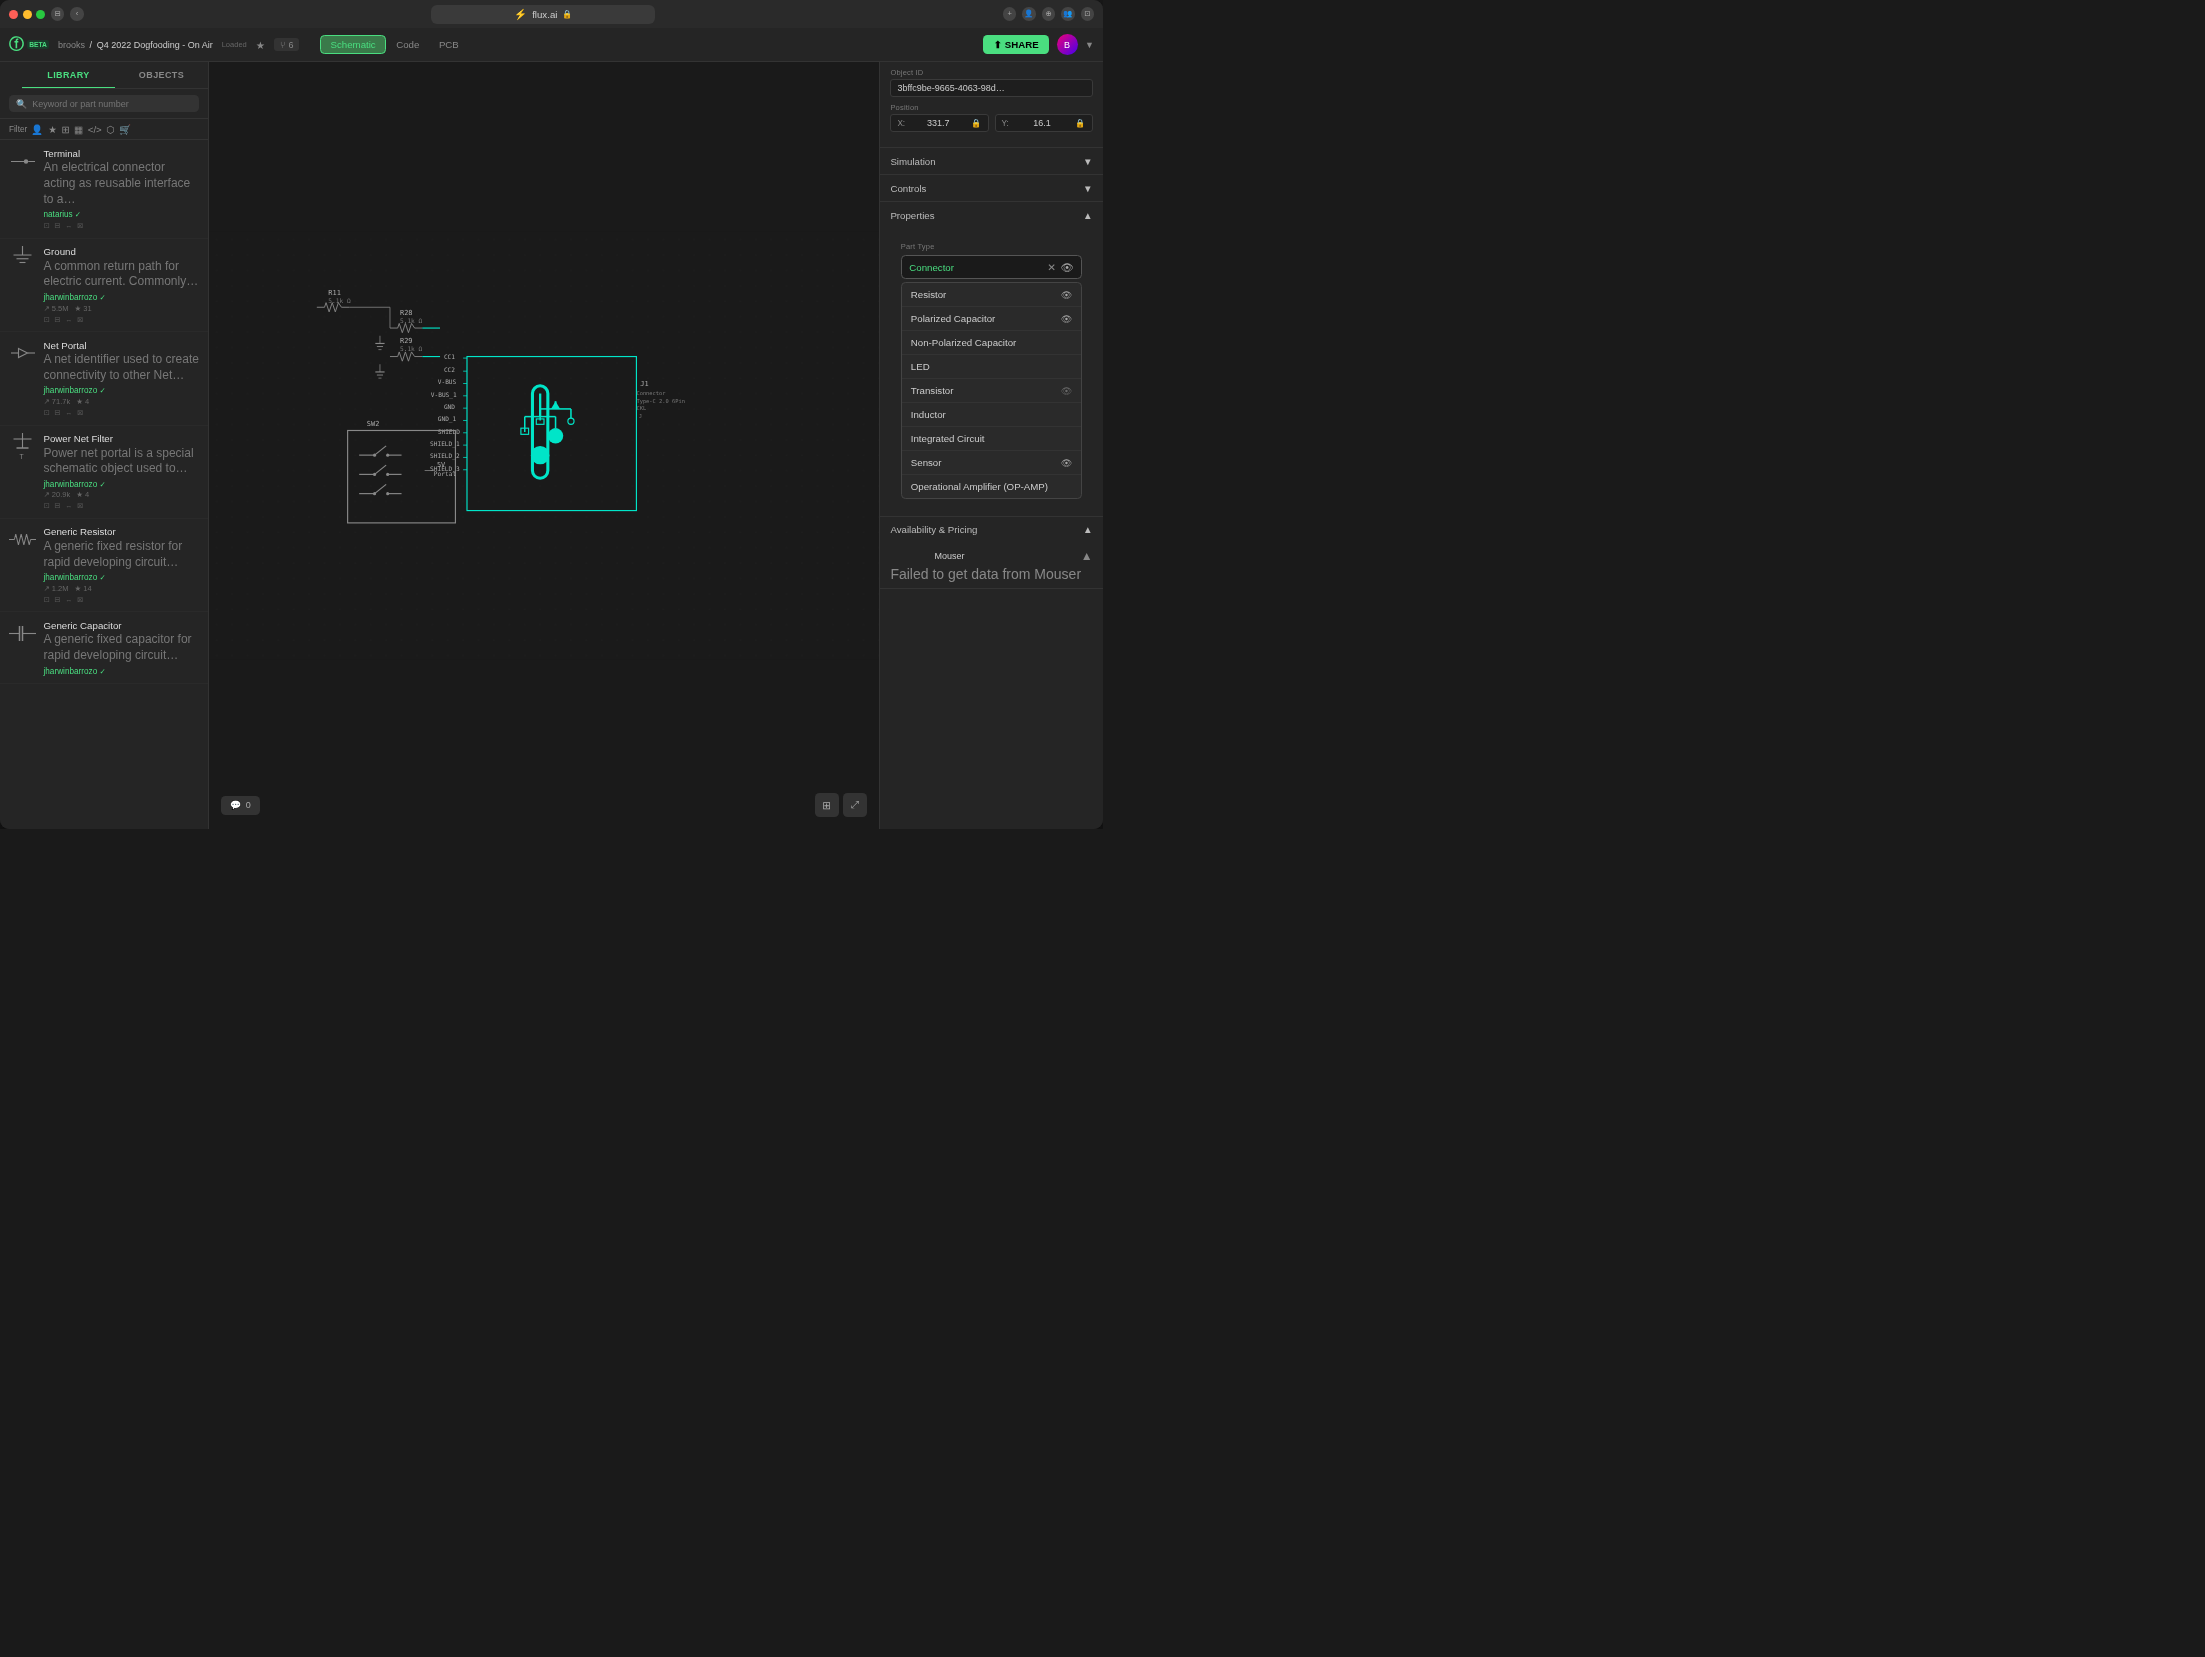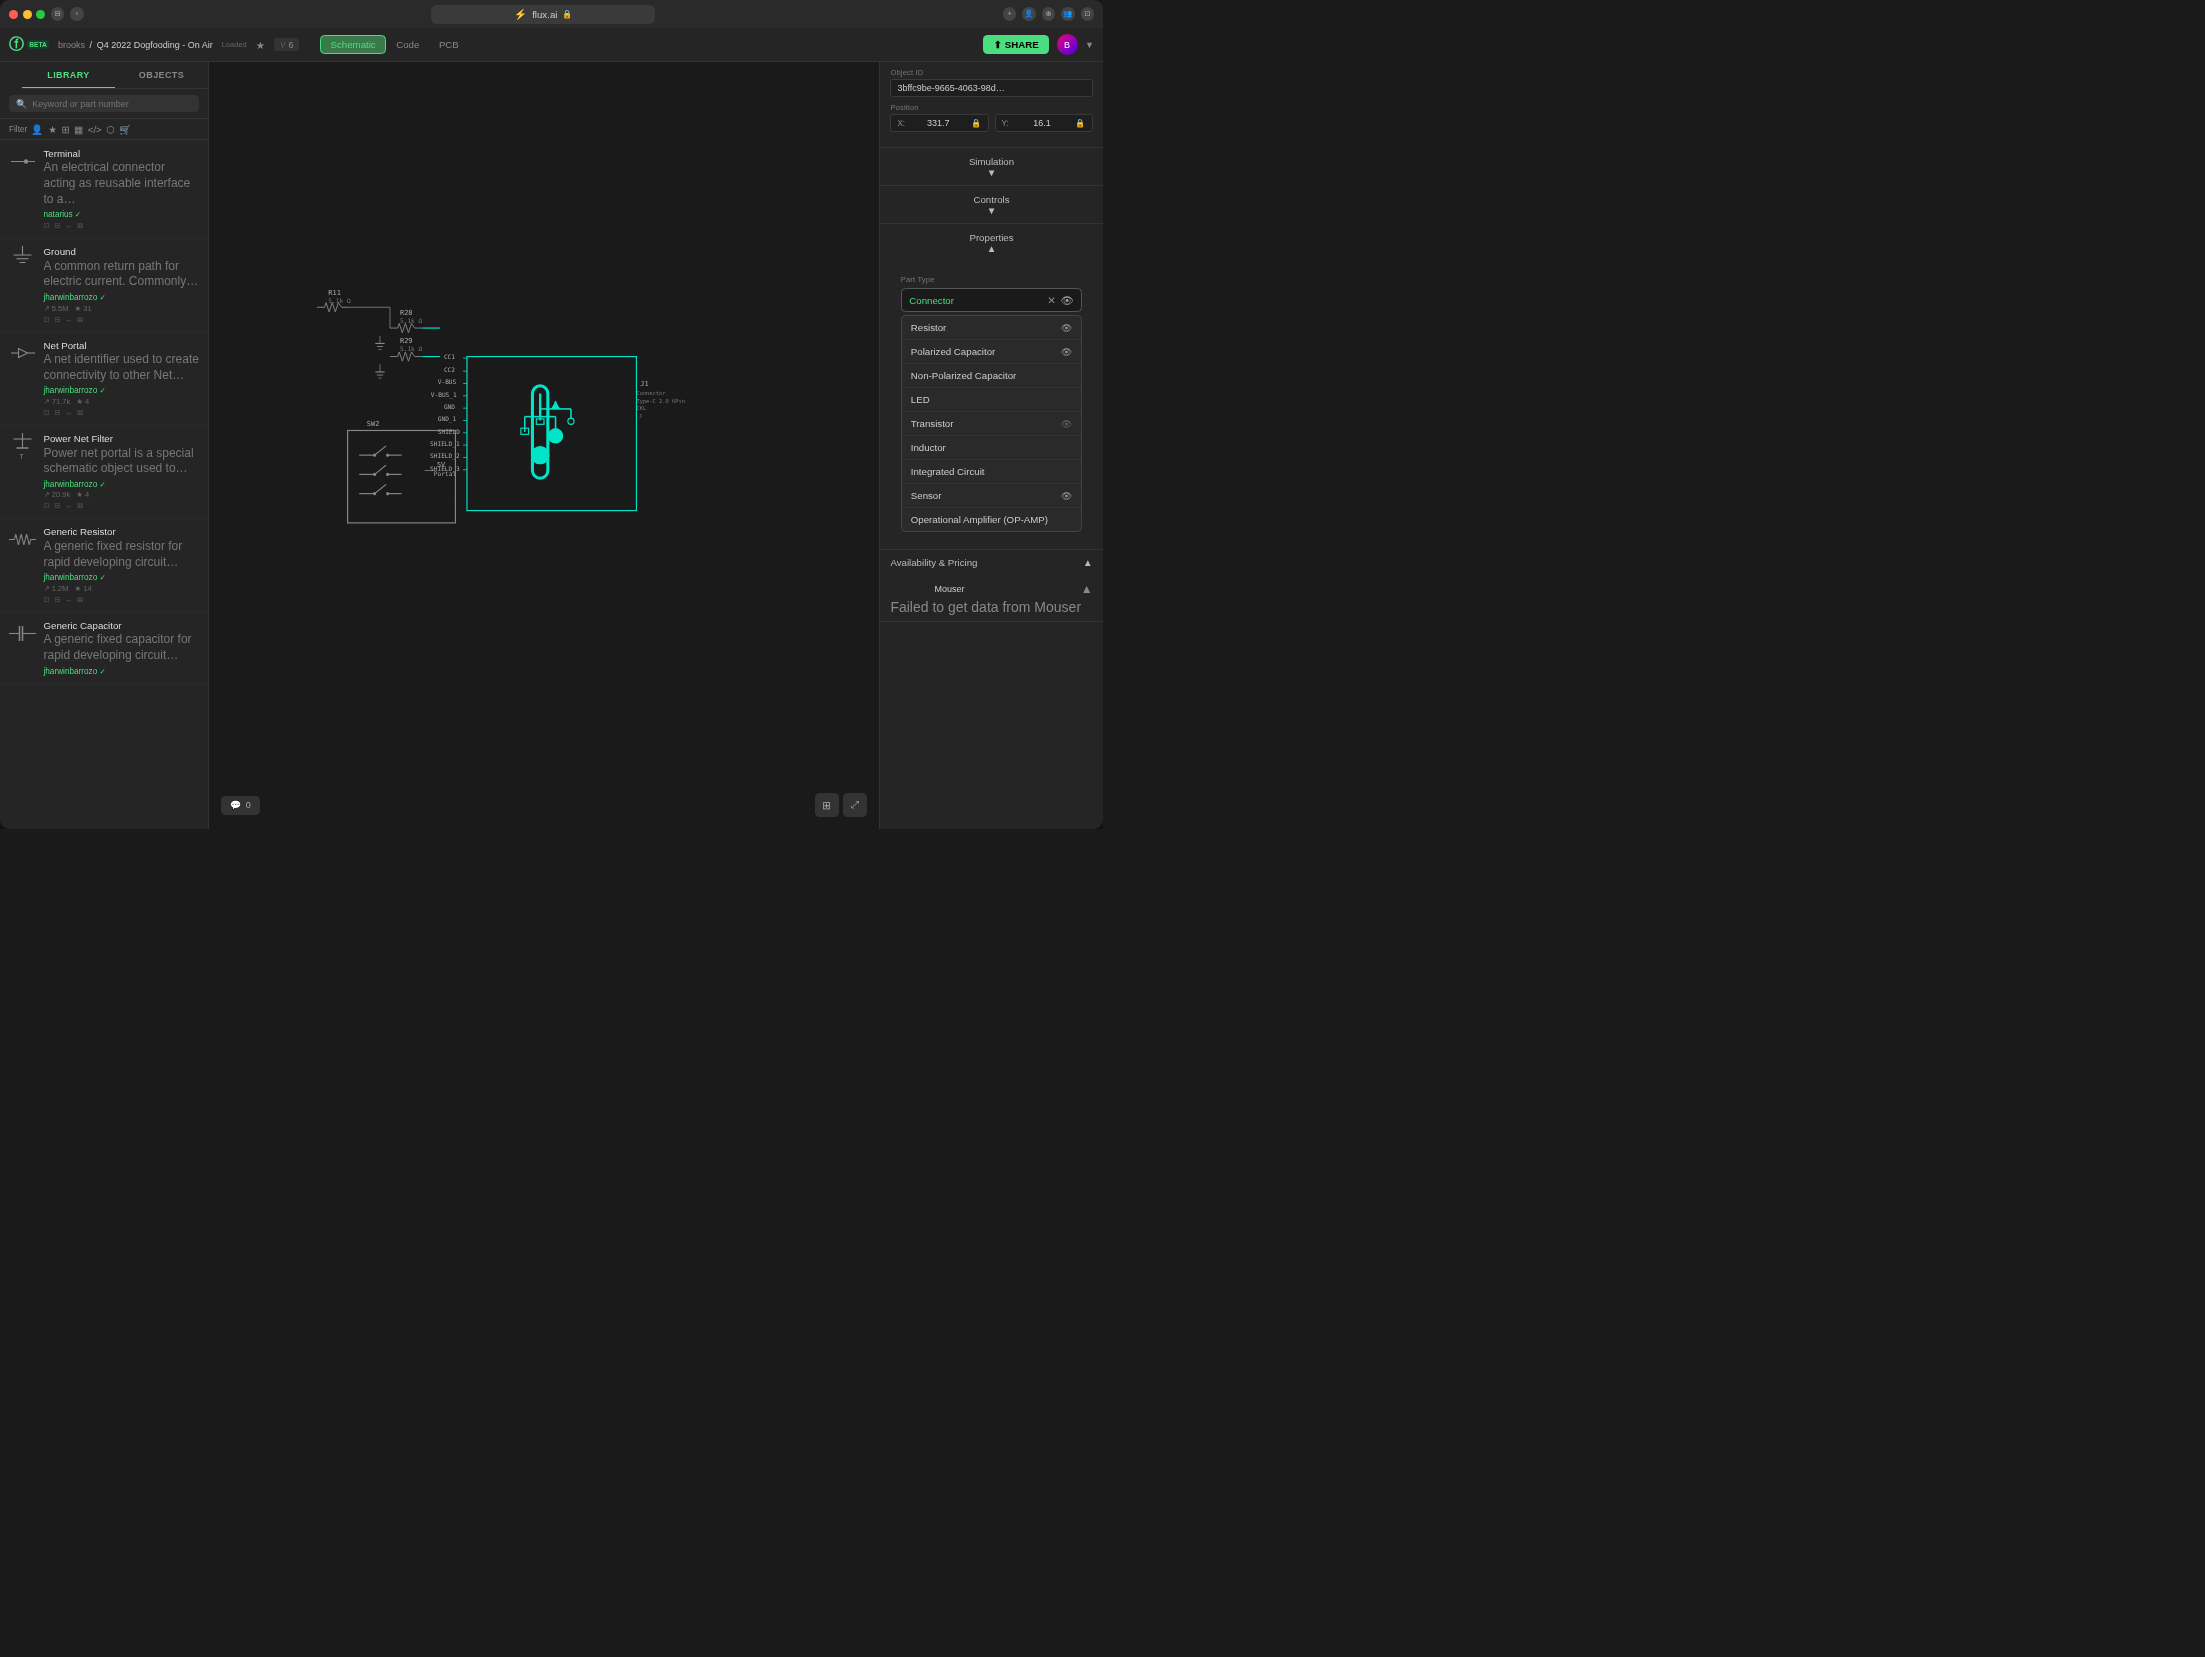--- a/index.html
+++ b/index.html
@@ -245,21 +245,20 @@
     }
     .right-section {
       border-bottom: 0.7px solid #333;
     }
     .right-section-header {
       padding: 7.5px 10.4px;
       display: flex;
       justify-content: space-between;
       align-items: center;
       cursor: pointer;
-      flex-direction: column;
     }
     .right-section-header span { font-size: 9.7px; color: #bbb; }
     .right-section-content { padding: 6px 10.4px 9px; }
     .prop-row { margin-bottom: 6px; }
     .prop-label { font-size: 7.5px; color: #777; margin-bottom: 2.2px; letter-spacing: 0.2px; }
     .prop-value { font-size: 9px; color: #ccc; background: #1e1e1e; padding: 3px 6px; border-radius: 3px; border: 0.7px solid #3a3a3a; }
     .prop-coords { display: flex; gap: 6px; }
     .prop-coord { flex: 1; }
     .prop-coord-input { background: #1e1e1e; border: 0.7px solid #3a3a3a; border-radius: 3px; padding: 3px 6px; font-size: 9px; color: #ccc; width: 100%; display: flex; align-items: center; justify-content: space-between; }
 

